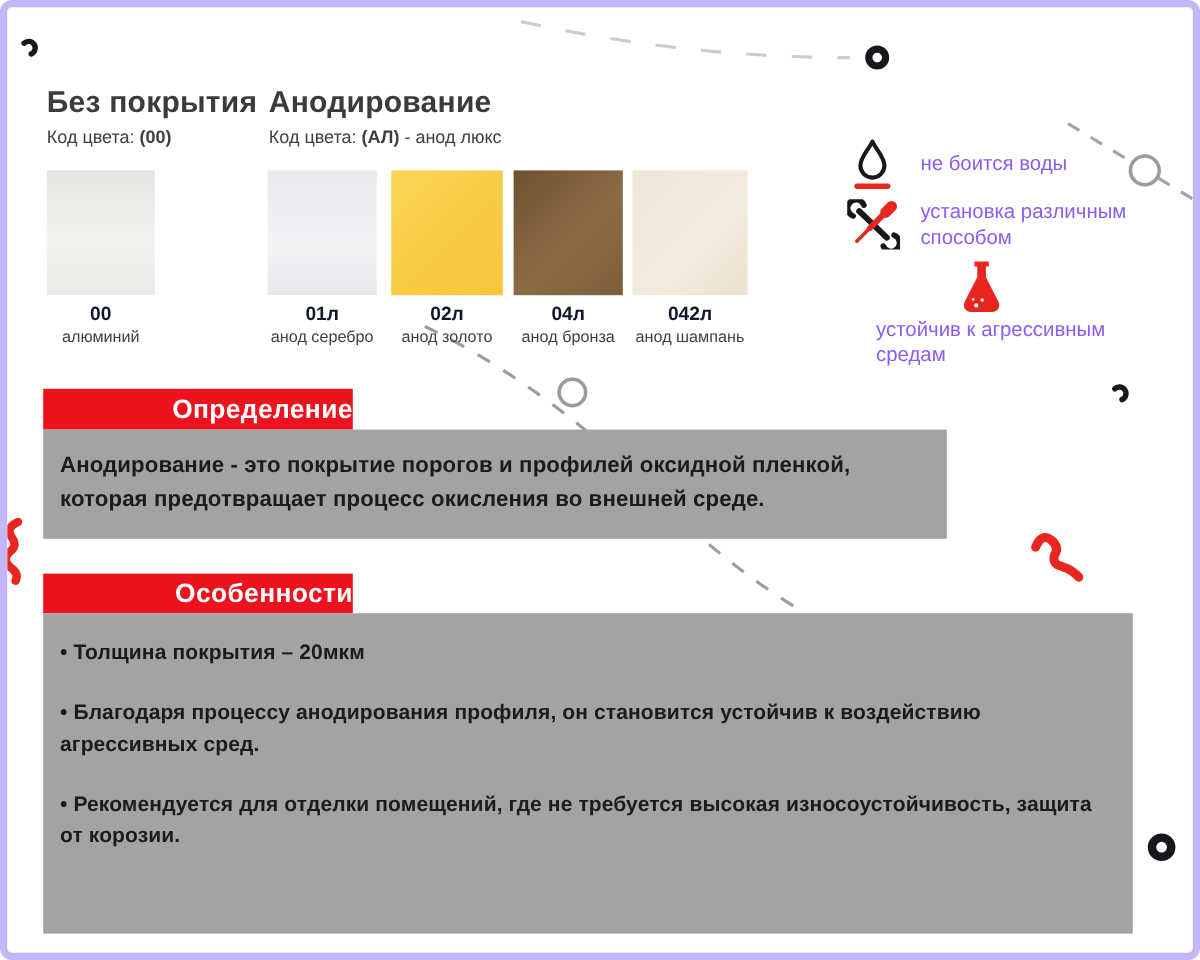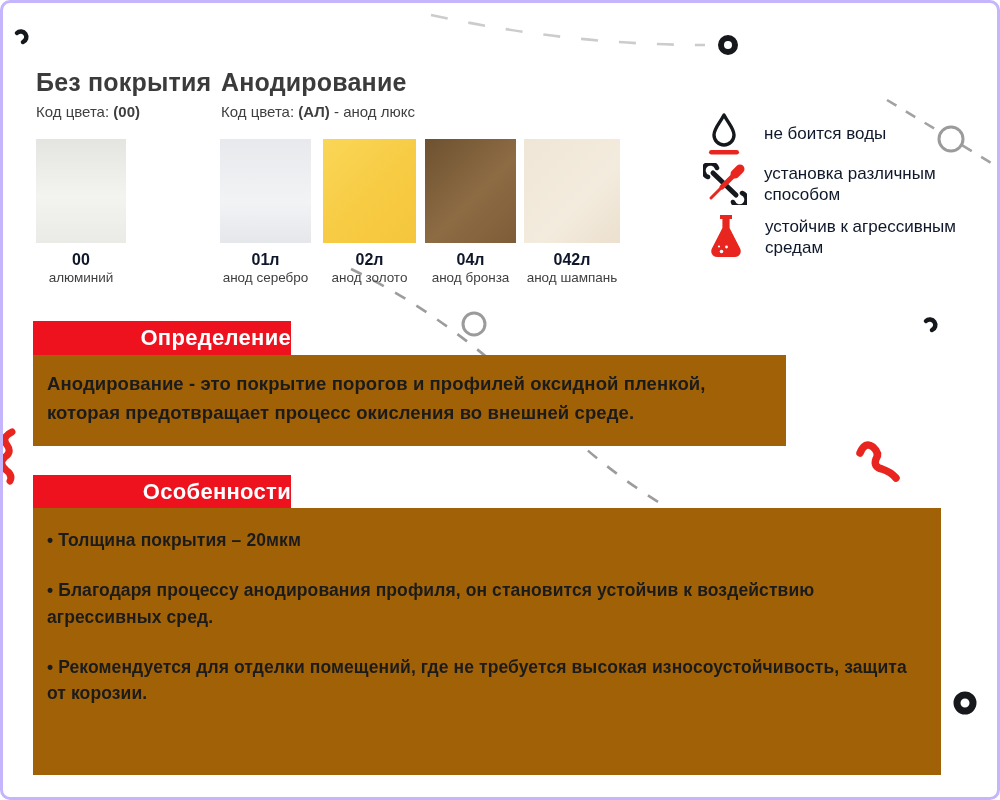--- a/index.html
+++ b/index.html
@@ -1,19 +1,19 @@
 <!DOCTYPE html>
 <html><head>
 <meta charset="utf-8">
 <style>
   * { box-sizing: border-box; }
   body { margin: 0; background: #fff; font-family: "Liberation Sans", sans-serif; }
   .page {
     position: relative; width: 1000px; height: 800px;
-    background: #fff; border: 3px solid #c4b5fd; border-radius: 10px;
+    background: #fff; border: 6px solid #c4b5fd; border-radius: 10px;
     overflow: hidden; font-family: "Liberation Sans", sans-serif;
   }
   .deco { position: absolute; inset: 0; z-index: 0; pointer-events: none; }
   .content { position: absolute; inset: 0; z-index: 1; }
 
   
   .col-header { position: absolute; color: #3b3b3b; }
   .col-header .h { font-size: 25px; font-weight: 700; letter-spacing: 0.2px; line-height: 1.1; }
   .col-header .sub { font-size: 15px; font-weight: 400; margin-top: 6px; color: #3f3f3f; }
   .col-header .sub b { font-weight: 700; }
@@ -26,35 +26,35 @@
   .swatch .code { margin-top: 8px; font-size: 16px; font-weight: 600; color: #0f172a; }
   .swatch .name { margin-top: 1px; font-size: 13.5px; color: #3f3f3f; }
   #sw0 { left: 33px;  width: 90px; }
   #sw1 { left: 217px; width: 91px; }
   #sw2 { left: 320px; width: 93px; }
   #sw3 { left: 422px; width: 91px; }
   #sw4 { left: 521px; width: 96px; }
 
   
   .benefit { position: absolute; display: flex; align-items: center; }
-  .benefit .txt { font-size: 17px; font-weight: 500; color: #0f172a; line-height: 1.25; }
+  .benefit .txt { font-size: 17px; font-weight: 500; color: #8b5cf6; line-height: 1.25; }
   #benefit-0 { left: 703px; top: 108px; }
   #benefit-0 .txt { margin-left: 22px; max-width: 220px; }
   #benefit-1 { left: 700px; top: 160px; justify-content: space-between; }
   #benefit-1 .txt { margin-left: 17px; max-width: 200px; }
-  #benefit-2 { left: 704px; top: 210px; }
+  #benefit-2 { left: 704px; top: 210px; flex-direction: column; }
   #benefit-2 .txt { margin-left: 20px; max-width: 195px; }
 
   
   .banner { position: absolute; left: 30px; width: 258px; background: var(--red); color: #fff;
             font-weight: 700; font-size: 22px; letter-spacing: 0.3px; padding-left: 20px;
             display: flex; align-items: center; justify-content: flex-end; }
   #banner-def { top: 318px; height: 34px; }
   #banner-feat { top: 472px; height: 33px; }
-  .graybox { position: absolute; left: 30px; background: #a16207; color: #1b1b1b; }
+  .graybox { position: absolute; left: 30px; background: #a3a3a3; color: #1b1b1b; }
   #box-def { top: 352px; width: 753px; height: 91px; padding: 15px 14px; }
   #box-def .t { font-size: 18.5px; font-weight: 600; line-height: 1.55; letter-spacing: 0.1px; }
   #box-feat { top: 505px; width: 908px; height: 267px; padding: 19px 16px 10px 14px; }
   #box-feat ul { margin: 0; padding: 0; list-style: none; }
   #box-feat li { font-size: 17.5px; font-weight: 600; line-height: 1.5; letter-spacing: 0.1px; }
   #box-feat li::before { content: "\2022\00a0"; }
   #box-feat li + li { margin-top: 24px; }
 </style>
 </head>
 <body>

